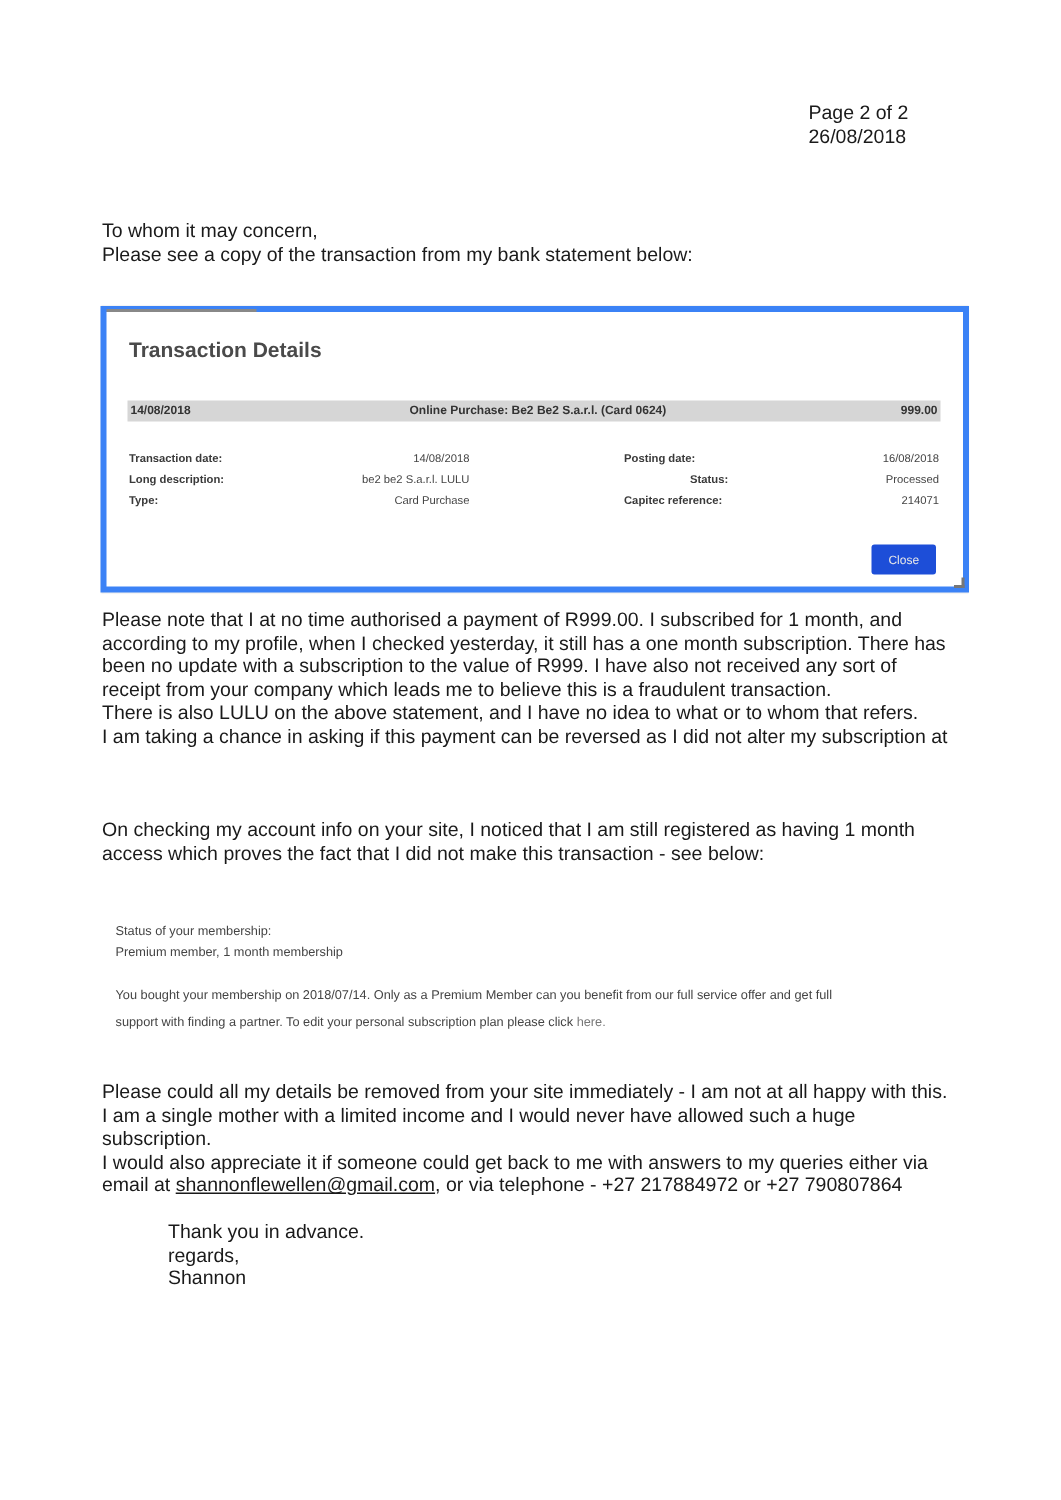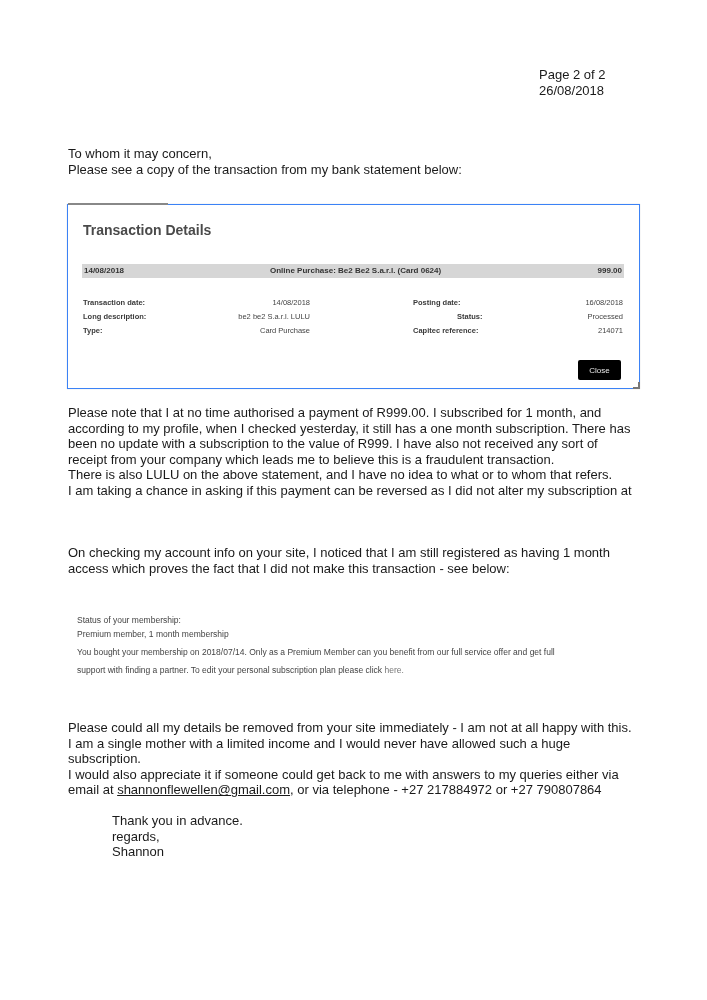--- a/index.html
+++ b/index.html
@@ -4,30 +4,30 @@
 <style>
   html, body { margin: 0; padding: 0; background: #ffffff; }
   body { width: 707px; height: 1000px; position: relative; overflow: hidden;
          font-family: "Liberation Sans", sans-serif; color: #1a1a1a; }
   .header-block { position: absolute; left: 539px; top: 67px; font-size: 13px; line-height: 16px; }
   .para { position: absolute; left: 68px; width: 580px; font-size: 13px; line-height: 15.6px; }
   .para div { white-space: nowrap; }
 
   
   .txn { position: absolute; left: 67px; top: 204px; width: 571px; height: 183px;
-         background: #fff; border: 1px solid #3b82f6; box-shadow: 0 0 1px #ccc; }
+         background: #fff; border: 4px solid #3b82f6; box-shadow: 0 0 1px #ccc; }
   .txn-topline { position: absolute; left: 0; top: -2px; width: 100px; height: 2px; background: #888; }
   .txn-title { position: absolute; left: 15px; top: 17px; font-size: 14px; font-weight: bold; color: #4a4a4a; }
   .txn-bar { position: absolute; left: 14px; top: 59px; width: 542px; height: 14px; background: #d6d6d6;
              font-size: 8px; font-weight: bold; color: #333; }
   .txn-bar span { position: absolute; top: 2px; }
   .txn-row { position: absolute; font-size: 7.5px; color: #444; }
   .lbl { font-weight: bold; color: #3a3a3a; }
   .val { text-align: right; }
-  .close-btn { position: absolute; left: 510px; top: 155px; width: 43px; height: 20px; background: #000000;
+  .close-btn { position: absolute; left: 510px; top: 155px; width: 43px; height: 20px; background: #1d4ed8;
                color: #e8e8e8; font-size: 8px; border-radius: 2px; border: none; display: flex;
                align-items: center; justify-content: center; }
   .resize-grip { position: absolute; right: -1px; bottom: -1px; width: 5px; height: 5px;
                  border-right: 2px solid #777; border-bottom: 2px solid #777; }
 
   
   .member { position: absolute; left: 77px; top: 612px; font-size: 8.5px; color: #444; line-height: 16px; }
   .member div { white-space: nowrap; }
   .member .link { color: #777; }
 
@@ -83,21 +83,21 @@
 </div>
 
 <div class="para" style="top:545px;">
   <div>On checking my account info on your site, I noticed that I am still registered as having 1 month</div>
   <div>access which proves the fact that I did not make this transaction - see below:</div>
 </div>
 
 <div class="member">
   <div>Status of your membership:</div>
   <div style="margin-top:-2px;">Premium member, 1 month membership</div>
-  <div style="margin-top:2px;text-align:center;">You bought your membership on 2018/07/14. Only as a Premium Member can you benefit from our full service offer and get full</div>
+  <div style="margin-top:13px;text-align:center;">You bought your membership on 2018/07/14. Only as a Premium Member can you benefit from our full service offer and get full</div>
   <div style="margin-top:2px;"><span>support with finding a partner. To edit your personal subscription plan please click </span><span class="link">here.</span></div>
 </div>
 
 <div class="para" style="top:720px;">
   <div>Please could all my details be removed from your site immediately - I am not at all happy with this.</div>
   <div>I am a single mother with a limited income and I would never have allowed such a huge</div>
   <div>subscription.</div>
   <div>I would also appreciate it if someone could get back to me with answers to my queries either via</div>
   <div><span>email at </span><a class="email-link">shannonflewellen@gmail.com</a><span>, or via telephone - +27 217884972 or +27 790807864</span></div>
 </div>

